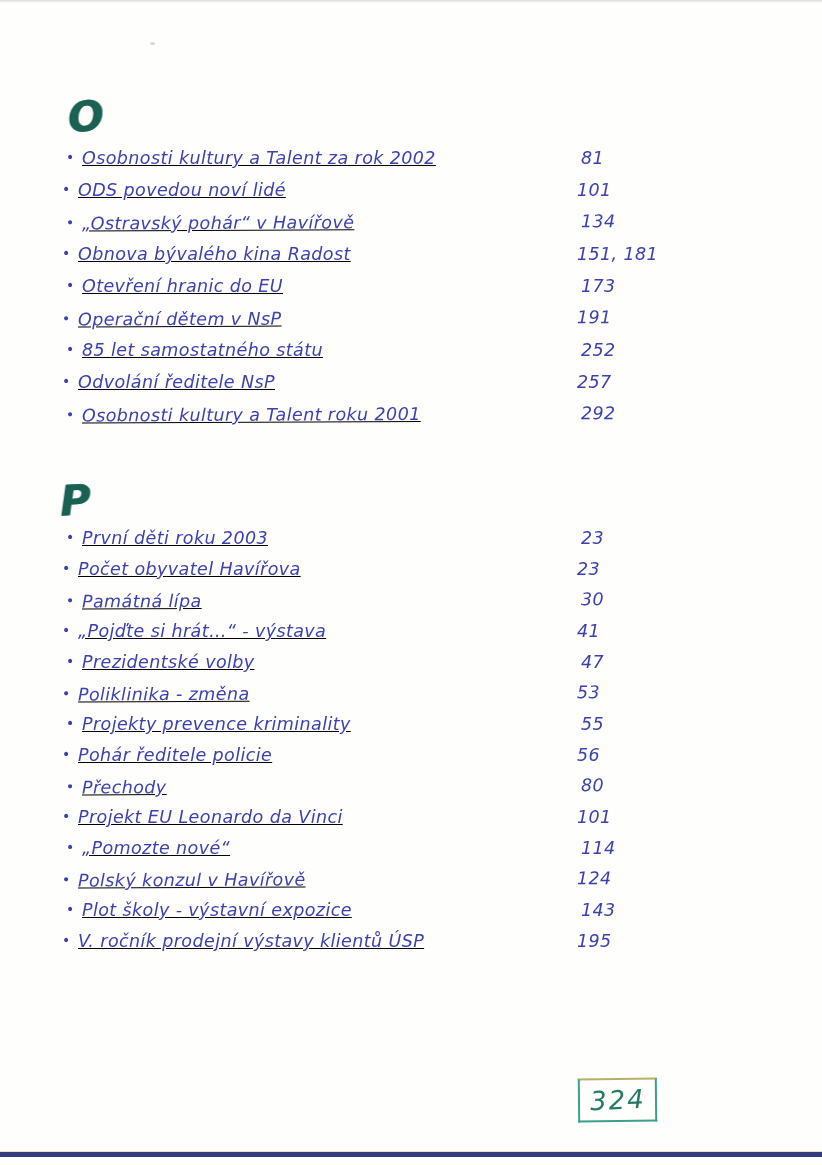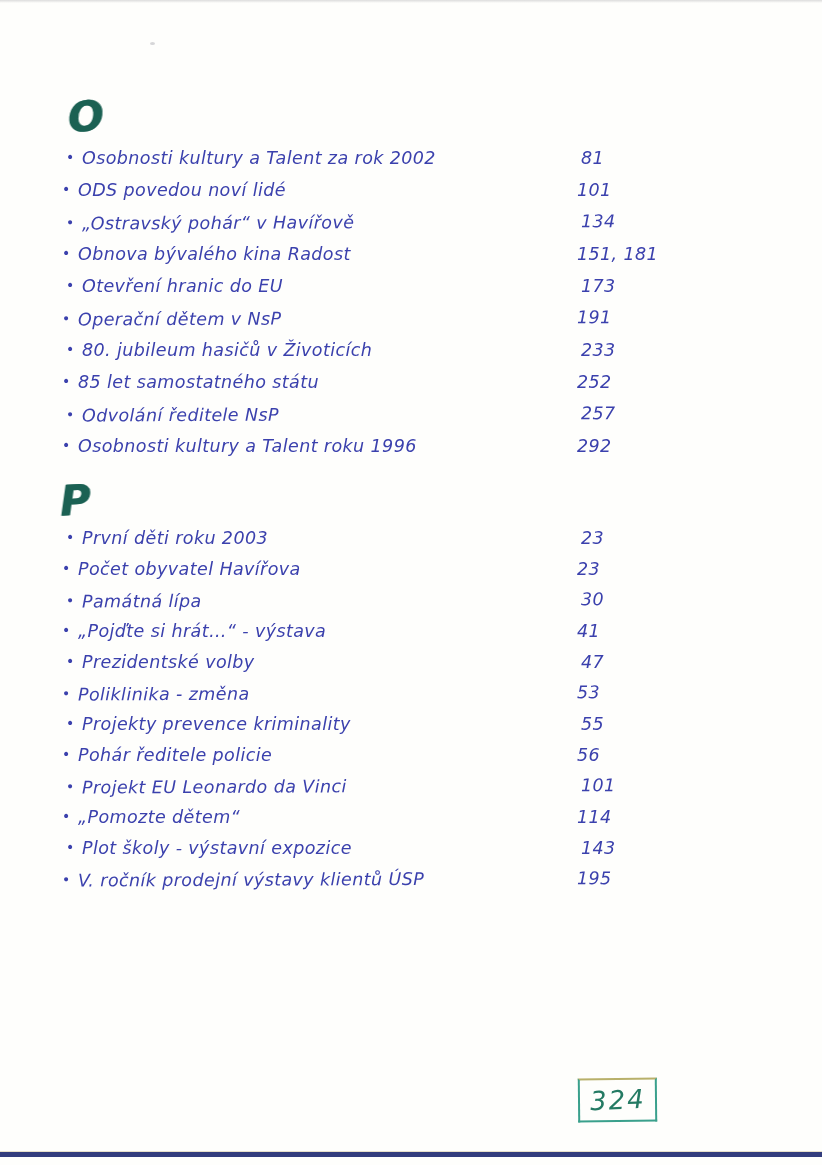--- a/index.html
+++ b/index.html
@@ -54,21 +54,21 @@
     font-size: 42px;
     line-height: 46px;
     font-style: italic;
     font-weight: bold;
     color: #1b6153;
     transform: rotate(-3deg);
     text-shadow: 1px 0 0 rgba(27,97,83,0.55), -1px 0 0 rgba(27,97,83,0.35);
     margin: 0 0 8px 8px;
   }
   .section-p .letter { margin-left: 0; margin-bottom: 4px; }
-  .entries { position: relative; }
+  .entries { position: relative; text-decoration: underline; }
   .entry {
     position: relative;
     height: 32px;
     font-style: italic;
     font-size: 17.5px;
     letter-spacing: 0.4px;
     color: #3b41ad;
     white-space: nowrap;
   }
   .section-p .entry { height: 31px; }
@@ -118,36 +118,37 @@
   <div class="scan-speck"></div>
 
   <div id="sections-root">
       <div class="section section-o"><div class="letter">O</div><div class="entries">
           <div class="entry"><span class="bullet">•</span><span class="title">Osobnosti kultury a Talent za rok 2002</span><span class="pageref">81</span></div>
           <div class="entry"><span class="bullet">•</span><span class="title">ODS povedou noví lidé</span><span class="pageref">101</span></div>
           <div class="entry"><span class="bullet">•</span><span class="title">„Ostravský pohár“ v Havířově</span><span class="pageref">134</span></div>
           <div class="entry"><span class="bullet">•</span><span class="title">Obnova bývalého kina Radost</span><span class="pageref">151, 181</span></div>
           <div class="entry"><span class="bullet">•</span><span class="title">Otevření hranic do EU</span><span class="pageref">173</span></div>
           <div class="entry"><span class="bullet">•</span><span class="title">Operační dětem v NsP</span><span class="pageref">191</span></div>
-          <div class="entry"><span class="bullet">•</span><span class="title">80. jubileum hasičů v Životicích</span><span class="pageref">233</span></div>
           <div class="entry"><span class="bullet">•</span><span class="title">85 let samostatného státu</span><span class="pageref">252</span></div>
           <div class="entry"><span class="bullet">•</span><span class="title">Odvolání ředitele NsP</span><span class="pageref">257</span></div>
-          <div class="entry"><span class="bullet">•</span><span class="title">Osobnosti kultury a Talent roku 1996</span><span class="pageref">292</span></div>
+          <div class="entry"><span class="bullet">•</span><span class="title">Osobnosti kultury a Talent roku 2001</span><span class="pageref">292</span></div>
         </div></div>
       <div class="section section-p"><div class="letter">P</div><div class="entries">
           <div class="entry"><span class="bullet">•</span><span class="title">První děti roku 2003</span><span class="pageref">23</span></div>
           <div class="entry"><span class="bullet">•</span><span class="title">Počet obyvatel Havířova</span><span class="pageref">23</span></div>
           <div class="entry"><span class="bullet">•</span><span class="title">Památná lípa</span><span class="pageref">30</span></div>
           <div class="entry"><span class="bullet">•</span><span class="title">„Pojďte si hrát…“ - výstava</span><span class="pageref">41</span></div>
           <div class="entry"><span class="bullet">•</span><span class="title">Prezidentské volby</span><span class="pageref">47</span></div>
           <div class="entry"><span class="bullet">•</span><span class="title">Poliklinika - změna</span><span class="pageref">53</span></div>
           <div class="entry"><span class="bullet">•</span><span class="title">Projekty prevence kriminality</span><span class="pageref">55</span></div>
           <div class="entry"><span class="bullet">•</span><span class="title">Pohár ředitele policie</span><span class="pageref">56</span></div>
+          <div class="entry"><span class="bullet">•</span><span class="title">Přechody</span><span class="pageref">80</span></div>
           <div class="entry"><span class="bullet">•</span><span class="title">Projekt EU Leonardo da Vinci</span><span class="pageref">101</span></div>
-          <div class="entry"><span class="bullet">•</span><span class="title">„Pomozte dětem“</span><span class="pageref">114</span></div>
+          <div class="entry"><span class="bullet">•</span><span class="title">„Pomozte nové“</span><span class="pageref">114</span></div>
+          <div class="entry"><span class="bullet">•</span><span class="title">Polský konzul v Havířově</span><span class="pageref">124</span></div>
           <div class="entry"><span class="bullet">•</span><span class="title">Plot školy - výstavní expozice</span><span class="pageref">143</span></div>
           <div class="entry"><span class="bullet">•</span><span class="title">V. ročník prodejní výstavy klientů ÚSP</span><span class="pageref">195</span></div>
         </div></div>
     </div>
 
   <div class="stamp">
     <span>324</span>
   </div>
 
   <div class="bottom-edge"></div>

